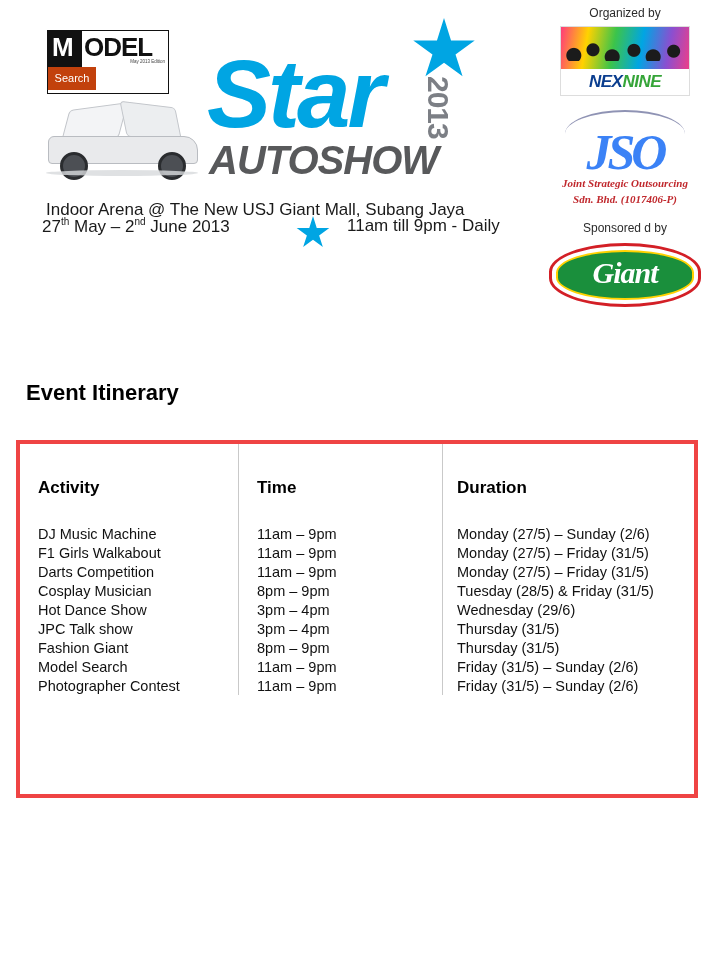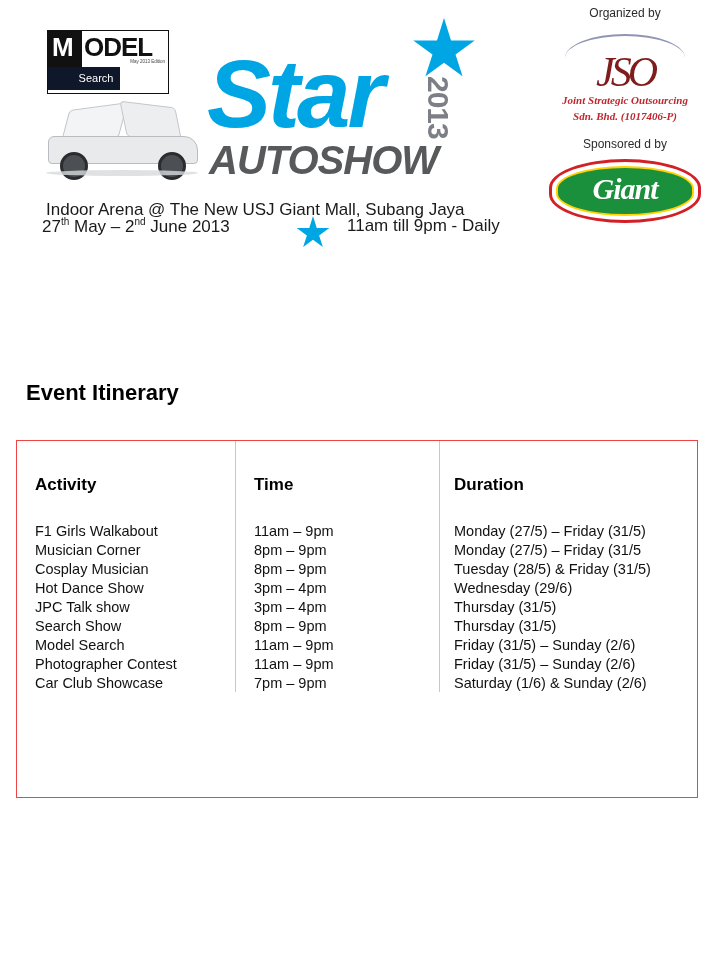--- a/index.html
+++ b/index.html
@@ -79,26 +79,25 @@
   .ms-bottom {
     position: relative;
     height: 24px;
     width: 100%;
     background: #fff;
   }
   .ms-searchbox {
     position: absolute;
     left: 0; top: 0;
     width: 48px; height: 23px;
-    background: #0f172a;
+    background: #c2410c;
     color: #fff;
     font-size: 11px;
     text-align: center;
     line-height: 23px;
-    padding-left: 24px;
   }
 
   
   .car-art {
     position: absolute;
     left: 18px;
     top: 92px;
     width: 165px;
     height: 80px;
   }
@@ -291,24 +290,24 @@
   }
   .jso-bridge {
     width: 120px;
     height: 22px;
     margin: 0 auto -4px auto;
     border-top: 2px solid #6a6f9b;
     border-radius: 50% 50% 0 0 / 100% 100% 0 0;
     opacity: .75;
   }
   .jso-word {
-    font-size: 42px;
-    font-weight: normal;
+    font-size: 50px;
+    font-weight: bold;
     font-style: italic;
-    color: #7f1d1d;
+    color: #3b82f6;
     letter-spacing: -4px;
     line-height: .9;
     font-family: "Liberation Serif", serif;
   }
   .jso-name {
     font-size: 11px;
     font-weight: bold;
     font-style: italic;
     color: #c0282d;
     font-family: "Liberation Serif", serif;
@@ -359,21 +358,21 @@
     font-weight: bold;
     color: #000;
   }
 
   .itinerary-box {
     position: absolute;
     left: 16px;
     top: 440px;
     width: 682px;
     height: 358px;
-    border: 1px solid #ef4444;
+    border: 4px solid #ef4444;
     box-sizing: border-box;
     background: #fff;
   }
 
   table.itinerary {
     width: 100%;
     border-collapse: collapse;
     font-family: "Liberation Sans", sans-serif;
   }
   table.itinerary th {
@@ -434,20 +433,26 @@
     <div class="dates-line"><span>27</span><sup>th</sup><span> May – 2</span><sup>nd</sup><span> June 2013</span></div>
 
     <div class="star-small"></div>
     <div class="hours-line">11am till 9pm - Daily</div>
   </div>
 
   <div class="right-col">
 
     <div class="small-caption">Organized by</div>
 
+    <div class="nexnine-logo">
+      <div class="nex-silhouettes"></div>
+      <div class="nex-bar">
+        <span class="nex-text nex-blue">NEX</span><span class="nex-text nex-green">NINE</span>
+      </div>
+    </div>
 
     <div class="jso-logo">
       <div class="jso-bridge"></div>
       <div class="jso-word">JSO</div>
       <div class="jso-name">Joint Strategic Outsourcing</div>
       <div class="jso-name">Sdn. Bhd. (1017406-P)</div>
     </div>
 
     <div class="sponsored-caption">Sponsored d by</div>
 
@@ -464,59 +469,59 @@
   <table class="itinerary">
     <thead>
       <tr class="head">
         <th class="col-activity">Activity</th>
         <th class="col-time">Time</th>
         <th class="col-duration">Duration</th>
       </tr>
     </thead>
     <tbody>
       <tr>
+        <td class="col-activity">DJ Music Machine</td>
+        <td class="col-time">11am – 9pm</td>
+        <td class="col-duration">Monday (27/5) – Sunday (2/6)</td>
+      </tr>
+      <tr>
         <td class="col-activity">F1 Girls Walkabout</td>
         <td class="col-time">11am – 9pm</td>
         <td class="col-duration">Monday (27/5) – Friday (31/5)</td>
       </tr>
       <tr>
-        <td class="col-activity">Musician Corner</td>
-        <td class="col-time">8pm – 9pm</td>
-        <td class="col-duration">Monday (27/5) – Friday (31/5</td>
+        <td class="col-activity">Darts Competition</td>
+        <td class="col-time">11am – 9pm</td>
+        <td class="col-duration">Monday (27/5) – Friday (31/5)</td>
       </tr>
       <tr>
         <td class="col-activity">Cosplay Musician</td>
         <td class="col-time">8pm – 9pm</td>
         <td class="col-duration">Tuesday (28/5) &amp; Friday (31/5)</td>
       </tr>
       <tr>
         <td class="col-activity">Hot Dance Show</td>
         <td class="col-time">3pm – 4pm</td>
         <td class="col-duration">Wednesday (29/6)</td>
       </tr>
       <tr>
         <td class="col-activity">JPC Talk show</td>
         <td class="col-time">3pm – 4pm</td>
         <td class="col-duration">Thursday (31/5)</td>
       </tr>
       <tr>
-        <td class="col-activity">Search Show</td>
+        <td class="col-activity">Fashion Giant</td>
         <td class="col-time">8pm – 9pm</td>
         <td class="col-duration">Thursday (31/5)</td>
       </tr>
       <tr>
         <td class="col-activity">Model Search</td>
         <td class="col-time">11am – 9pm</td>
         <td class="col-duration">Friday (31/5) – Sunday (2/6)</td>
       </tr>
       <tr>
         <td class="col-activity">Photographer Contest</td>
         <td class="col-time">11am – 9pm</td>
         <td class="col-duration">Friday (31/5) – Sunday (2/6)</td>
       </tr>
-      <tr>
-        <td class="col-activity">Car Club Showcase</td>
-        <td class="col-time">7pm – 9pm</td>
-        <td class="col-duration">Saturday (1/6) &amp; Sunday (2/6)</td>
-      </tr>
     </tbody>
   </table>
 </div>
 
 </body></html>

